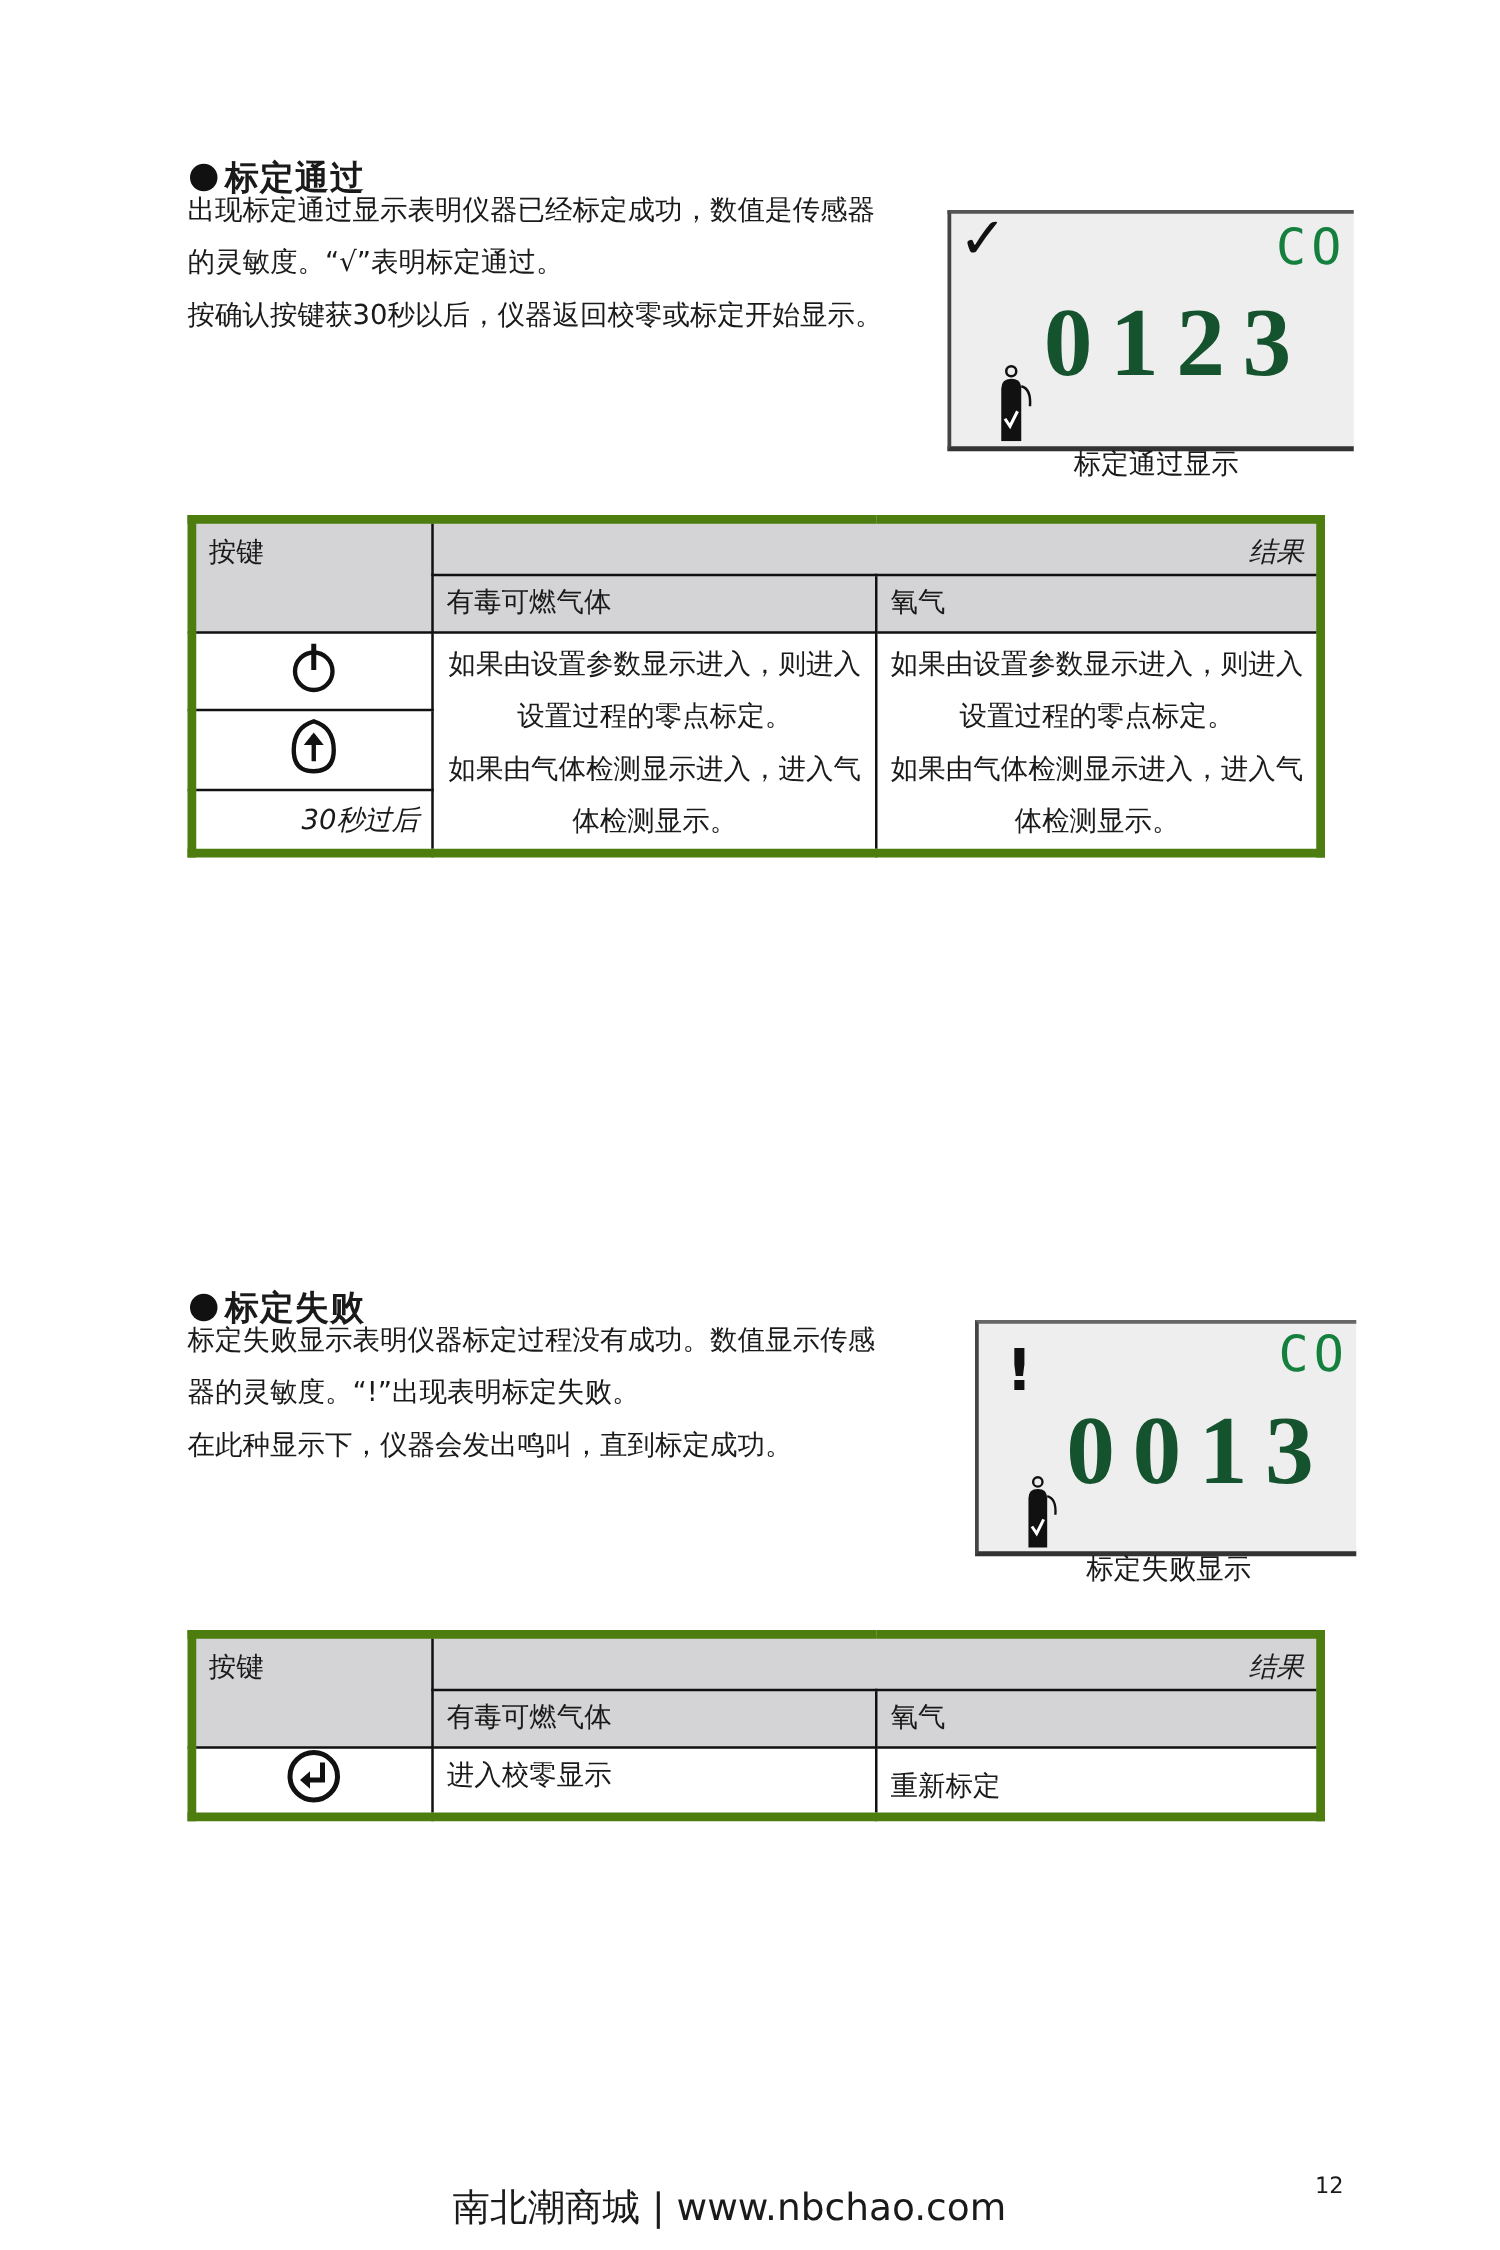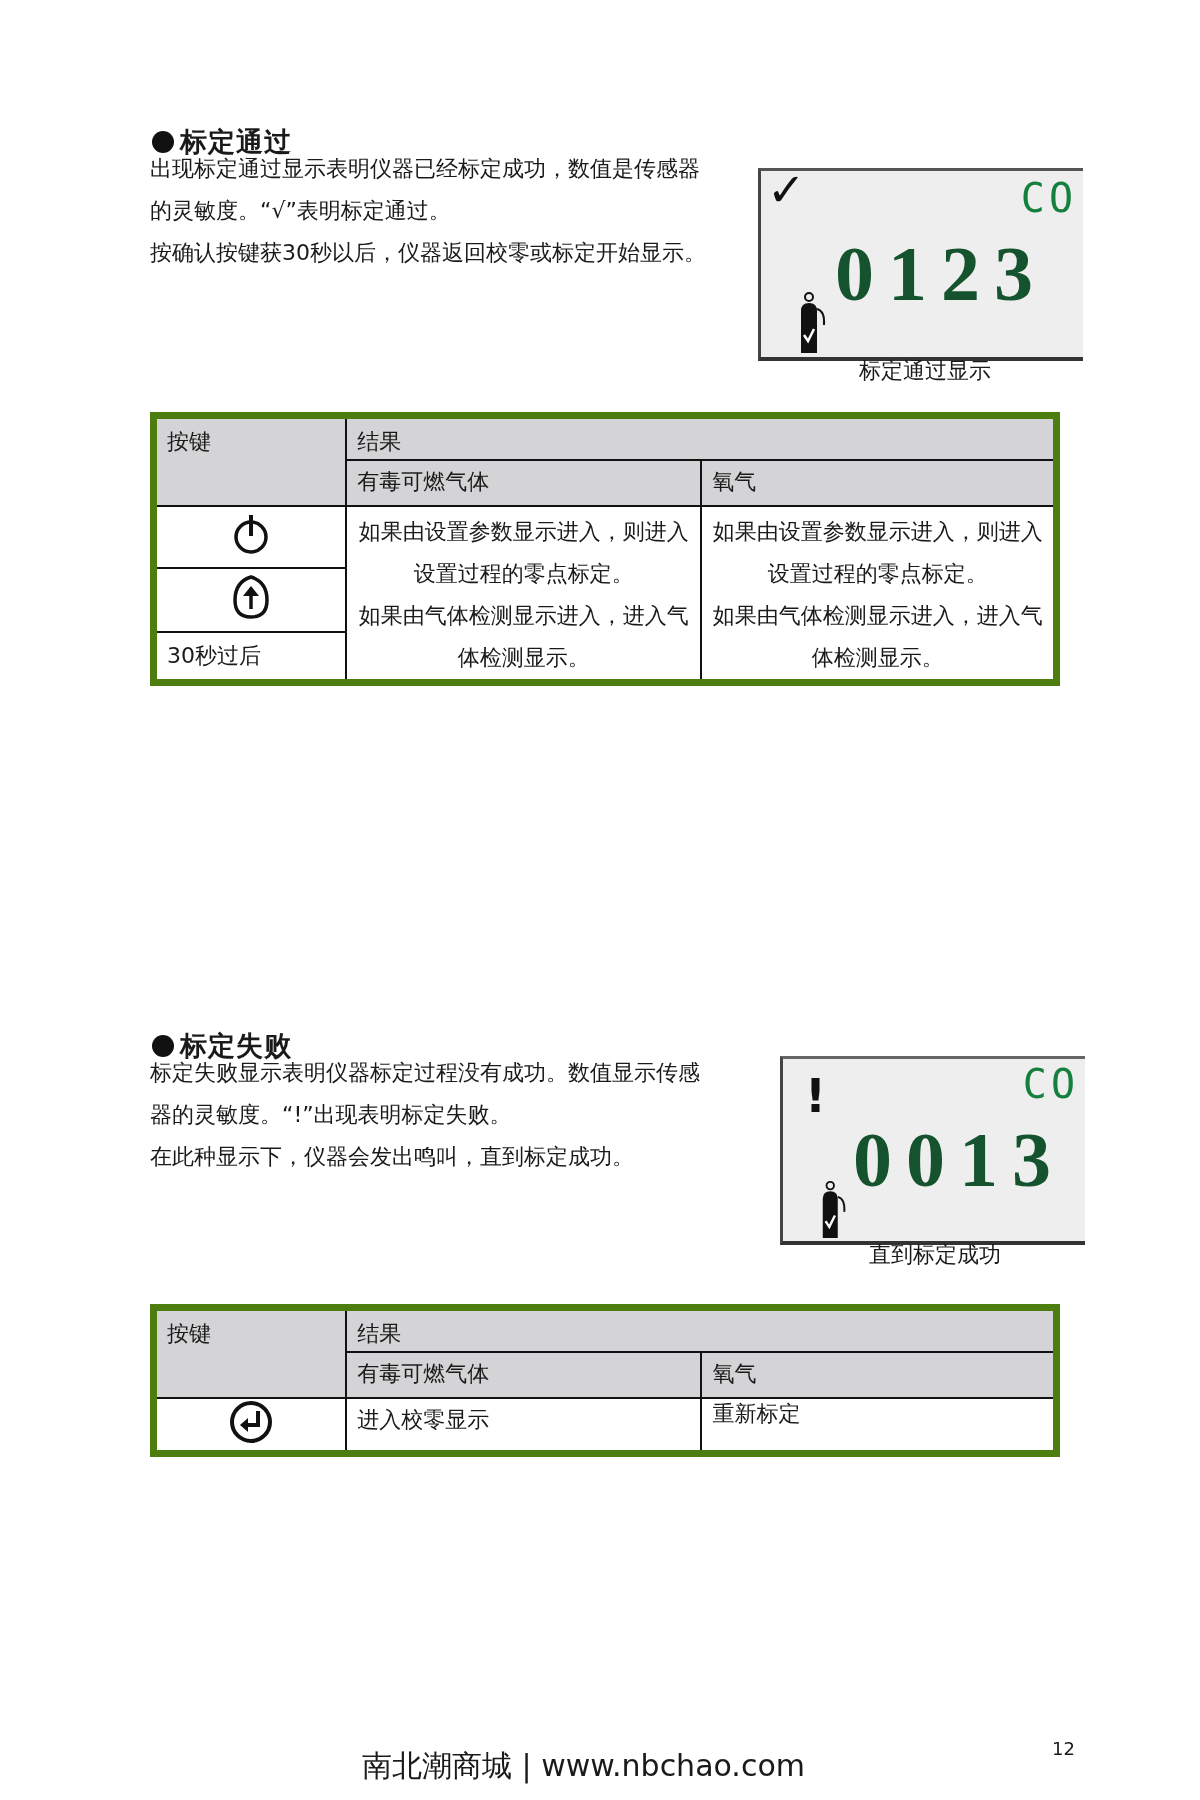--- a/index.html
+++ b/index.html
@@ -11,21 +11,21 @@
   .para p{margin:0;}
   .lcd{position:absolute;background:#eeeeee;border-left:3px solid #444;border-top:3px solid #555;border-bottom:4px solid #333;}
   .lcd .digits{position:absolute;font-family:Liberation Serif, serif;font-weight:bold;color:#14532d;letter-spacing:14px;}
   .lcd .gas{position:absolute;font-family:"DejaVu Sans Mono","Liberation Mono",monospace;color:#15803d;font-size:40px;letter-spacing:4px;}
   .lcd .mark{position:absolute;color:#111;font-weight:bold;}
   .caption{font-size:22px;text-align:center;width:330px;}
   table.kt{position:absolute;border-collapse:collapse;font-size:22px;}
   table.kt td{border:2px solid #111;padding:0 10px;vertical-align:top;}
   table.kt .hd{background:#d4d4d6;}
   table.kt{border:7px solid #4d7c0f;}
-  .center{text-align:left;}
+  .center{text-align:right;font-style:italic;}
   .footer{font-size:30px;letter-spacing:0px;}
   .pnum{font-size:18px;}
   .iconcell{text-align:center;vertical-align:middle !important;}
   .body-text{line-height:42px;text-align:center;}
 </style>
 </head>
 <body>
 
 <div class="abs heading" style="left:152px;top:104px;">
   <span class="dot"></span><span>标定通过</span>
@@ -106,21 +106,21 @@
   <span class="mark" style="left:22px;top:10px;font-size:46px;">!</span>
   <span class="gas" style="right:6px;top:2px;">CO</span>
   <span class="digits" style="left:70px;top:56px;font-size:78px;">0013</span>
   <svg class="abs" style="left:36px;top:120px;" width="30" height="60" viewBox="0 0 32 62">
     <circle cx="12" cy="6" r="4" fill="none" stroke="#111" stroke-width="2"></circle>
     <path d="M4 20 Q4 12 12 12 Q20 12 20 20 L20 62 L4 62 Z" fill="#111"></path>
     <path d="M20 18 Q28 20 27 34" fill="none" stroke="#111" stroke-width="2"></path>
     <path d="M7 44 L11 50 L17 38" fill="none" stroke="#fff" stroke-width="2.5"></path>
   </svg>
 </div>
-<div class="abs caption" style="left:770px;top:1240px;">直到标定成功</div>
+<div class="abs caption" style="left:770px;top:1240px;">标定失败显示</div>
 
 <table class="kt" style="left:150px;top:1304px;width:910px;">
   <colgroup>
       <col style="width:194px">
       <col style="width:358px">
       <col style="width:358px">
     </colgroup>
   <tbody>
       <tr style="height:44px;">
     <td class="hd" rowspan="2" style="padding-top:8px;"><span>按键</span></td>
@@ -132,19 +132,19 @@
   </tr>
   <tr style="height:56px;">
     <td class="iconcell">
       <svg width="44" height="44" viewBox="0 0 44 44">
         <circle cx="22" cy="22" r="19" fill="none" stroke="#111" stroke-width="4"></circle>
         <path d="M29 11 L29 25 L15 25" fill="none" stroke="#111" stroke-width="4"></path>
         <path d="M19 18 L11 25 L19 32 Z" fill="#111"></path>
       </svg>
     </td>
     <td style="padding-top:6px;border-radius:14px;"><span>进入校零显示</span></td>
-    <td style="padding-top:0;"><span>重新标定</span></td>
+    <td style="padding-top:15px;"><span>重新标定</span></td>
   </tr>
 </tbody>
   </table>
 
 <div class="abs footer" style="left:362px;top:1746px;">南北潮商城 | www.nbchao.com</div>
 <div class="abs pnum" style="left:1052px;top:1738px;">12</div>
 
 </body></html>

